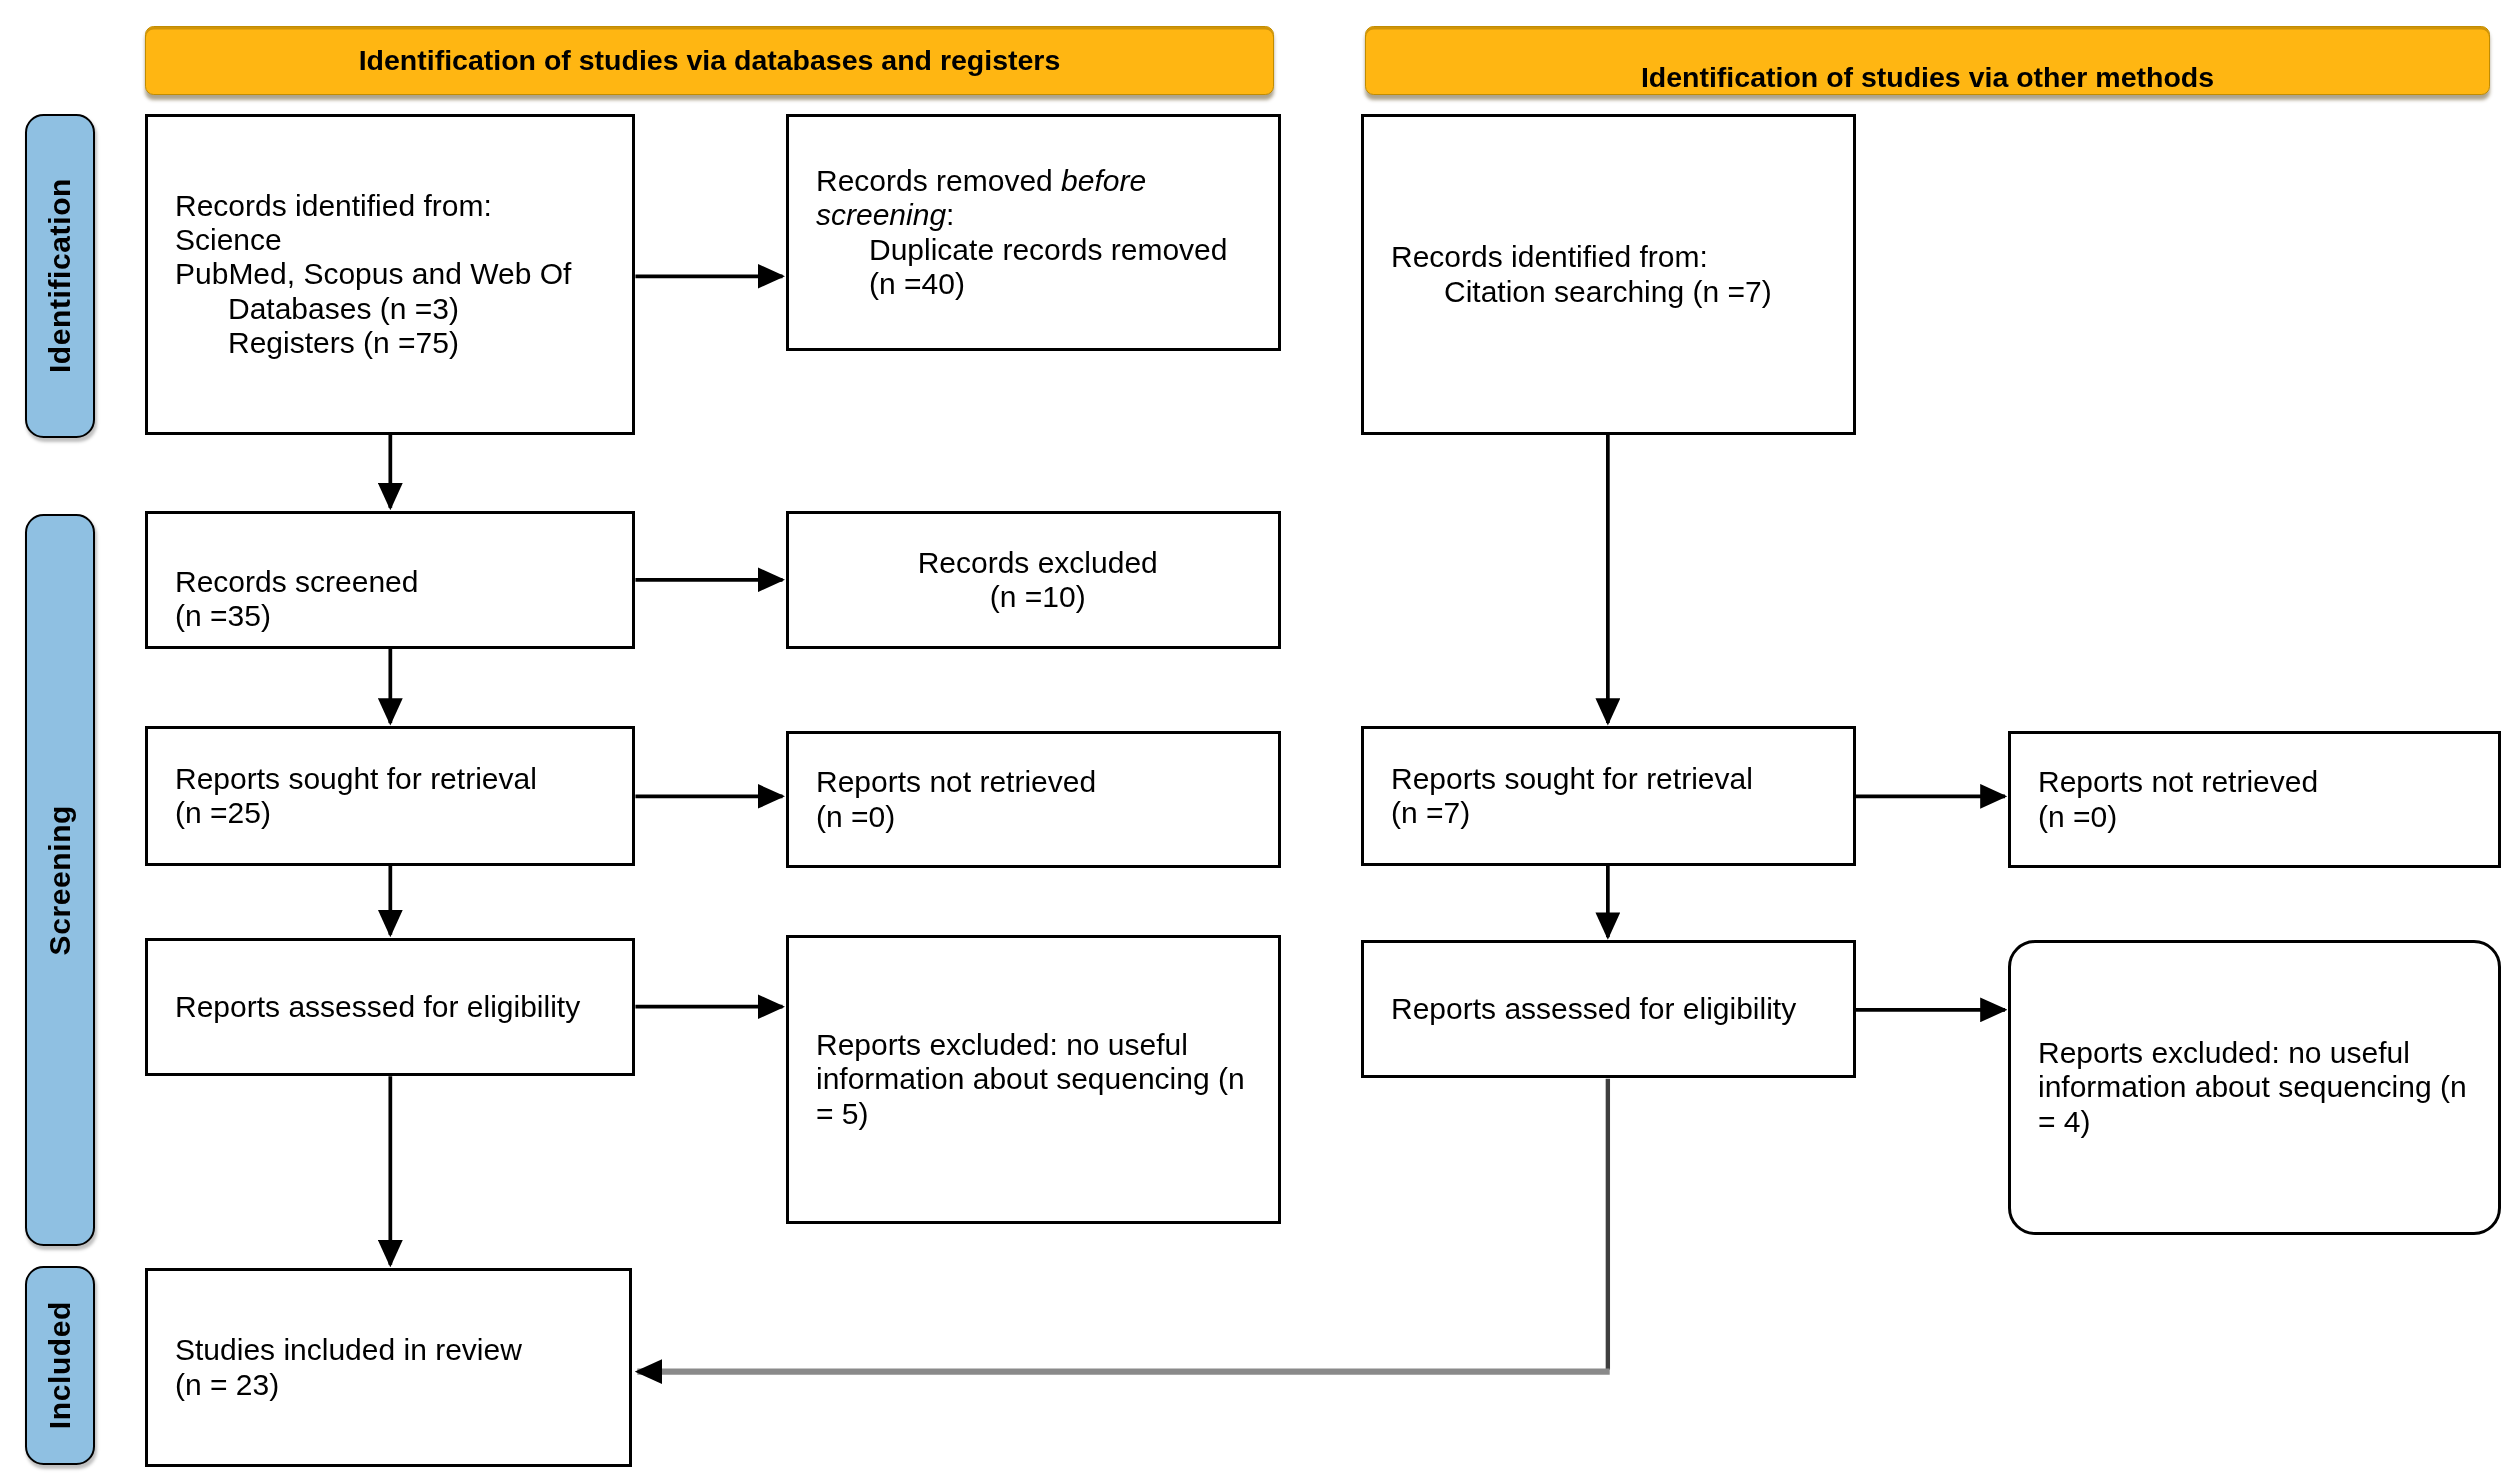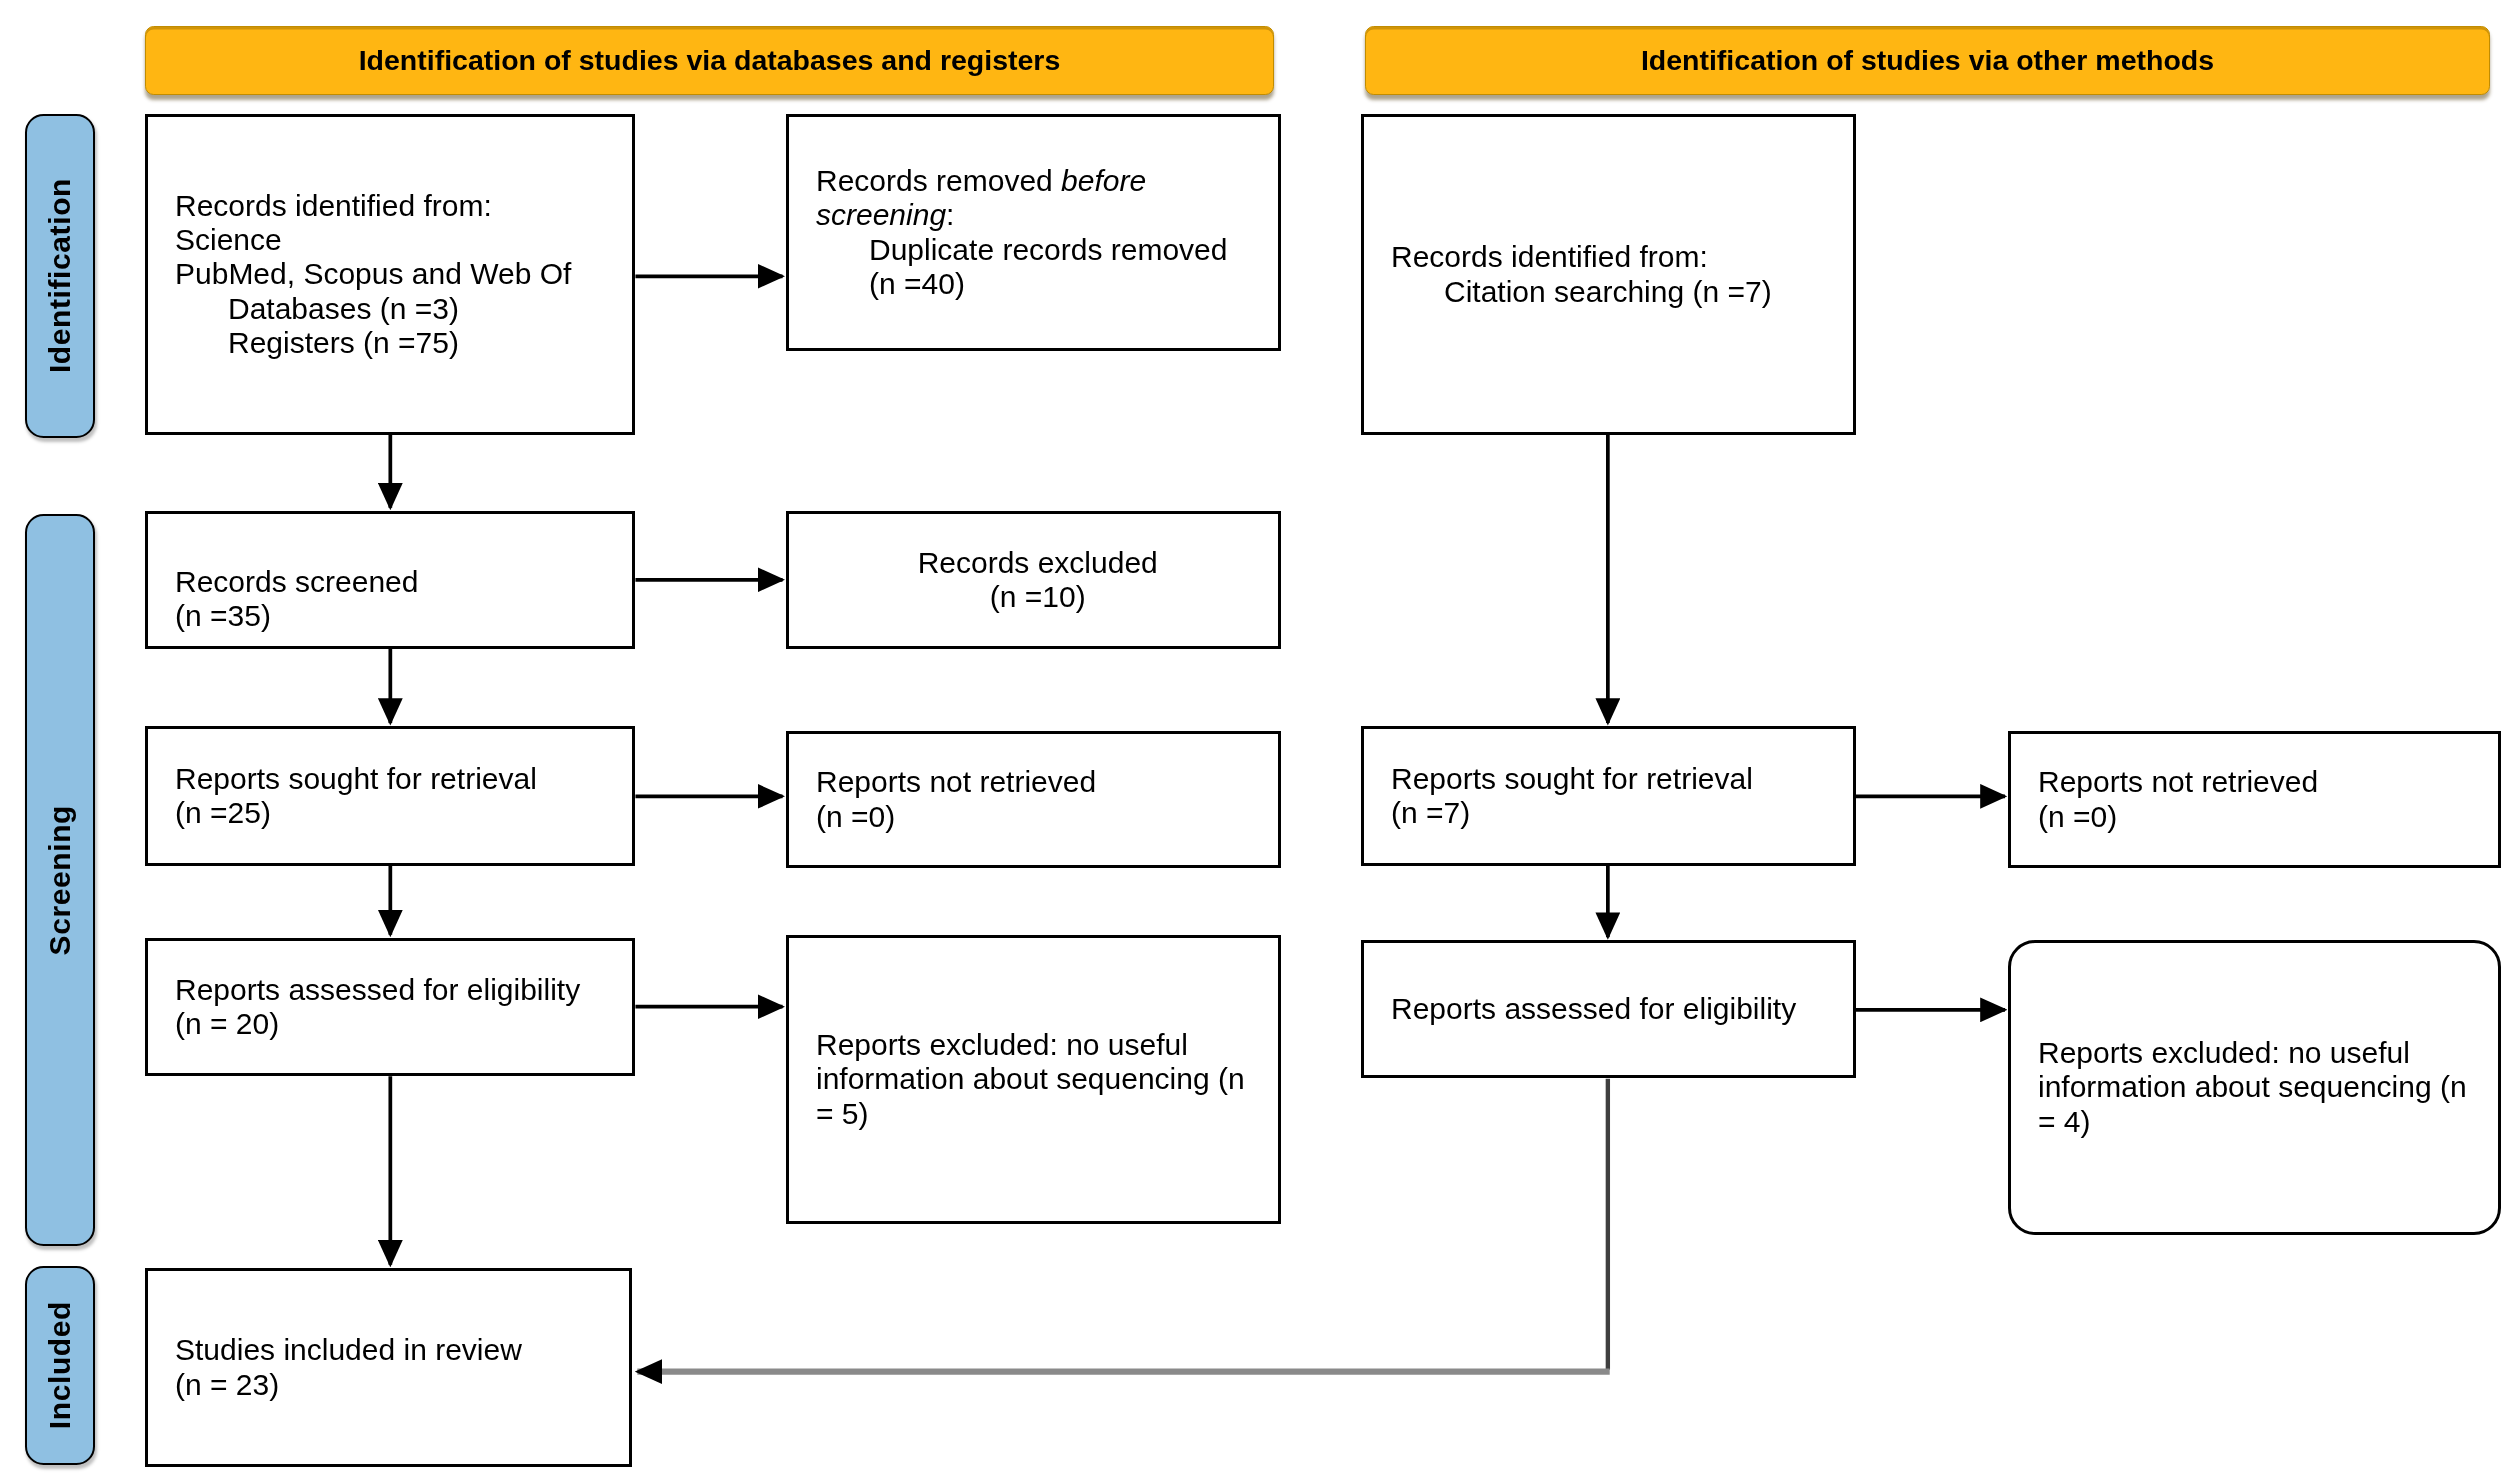--- a/index.html
+++ b/index.html
@@ -9,21 +9,21 @@
   }
   
   .banner{
     position:absolute;background:var(--banner-bg,#FFB612);
     border:1.9px solid #c18c00;border-radius:8.7px;
     display:flex;align-items:center;justify-content:center;text-align:center;
     font-weight:bold;font-size:28.5px;
     box-shadow:0 4.3px 3.7px rgba(70,50,0,0.45), inset 0 2.5px 0 rgba(170,120,0,0.55);
   }
   #banner-left{left:145px;top:26px;width:1127px;height:67px;}
-  #banner-right{left:1365px;top:26px;width:1123px;height:67px;}
+  #banner-right{left:1365px;top:26px;width:1123px;height:67px;align-items:flex-end;}
   
   .bar{
     position:absolute;background:var(--stage-bg,#8FC0E2);
     border:2.5px solid #000;border-radius:18.6px;box-sizing:border-box;
     display:flex;align-items:center;justify-content:center;
     box-shadow:1.9px 3.1px 3.1px rgba(0,0,0,0.25);
   }
   .bar span{writing-mode:vertical-rl;transform:rotate(180deg);font-weight:bold;font-size:30px;letter-spacing:0.6px;}
   #bar-identification{left:25px;top:114px;width:70px;height:324px;}
   #bar-screening{left:25px;top:514px;width:70px;height:732px;}
@@ -115,21 +115,20 @@
     <div class="ln">Reports sought for retrieval</div>
     <div class="ln">(n =7)</div>
   </div>
   <div class="box" id="box-other-not-retrieved">
     <div class="ln">Reports not retrieved</div>
     <div class="ln">(n =0)</div>
   </div>
 
   <div class="box" id="box-db-assessed">
     <div class="ln">Reports assessed for eligibility</div>
-    <div class="ln">(n = 20)</div>
   </div>
   <div class="box" id="box-db-excluded">
     <div class="ln">Reports excluded: no useful information about sequencing (n = 5)</div>
   </div>
   <div class="box" id="box-other-assessed">
     <div class="ln">Reports assessed for eligibility</div>
   </div>
   <div class="box" id="box-other-excluded">
     <div class="ln">Reports excluded: no useful information about sequencing (n = 4)</div>
   </div>

